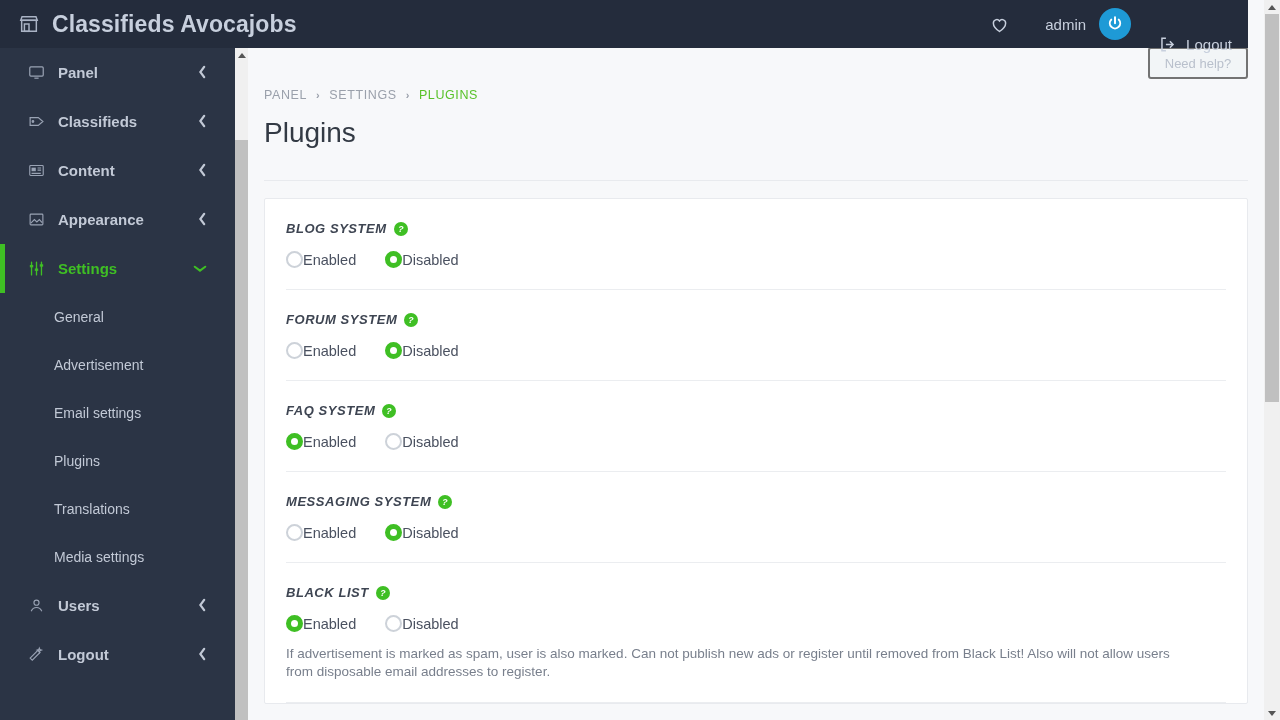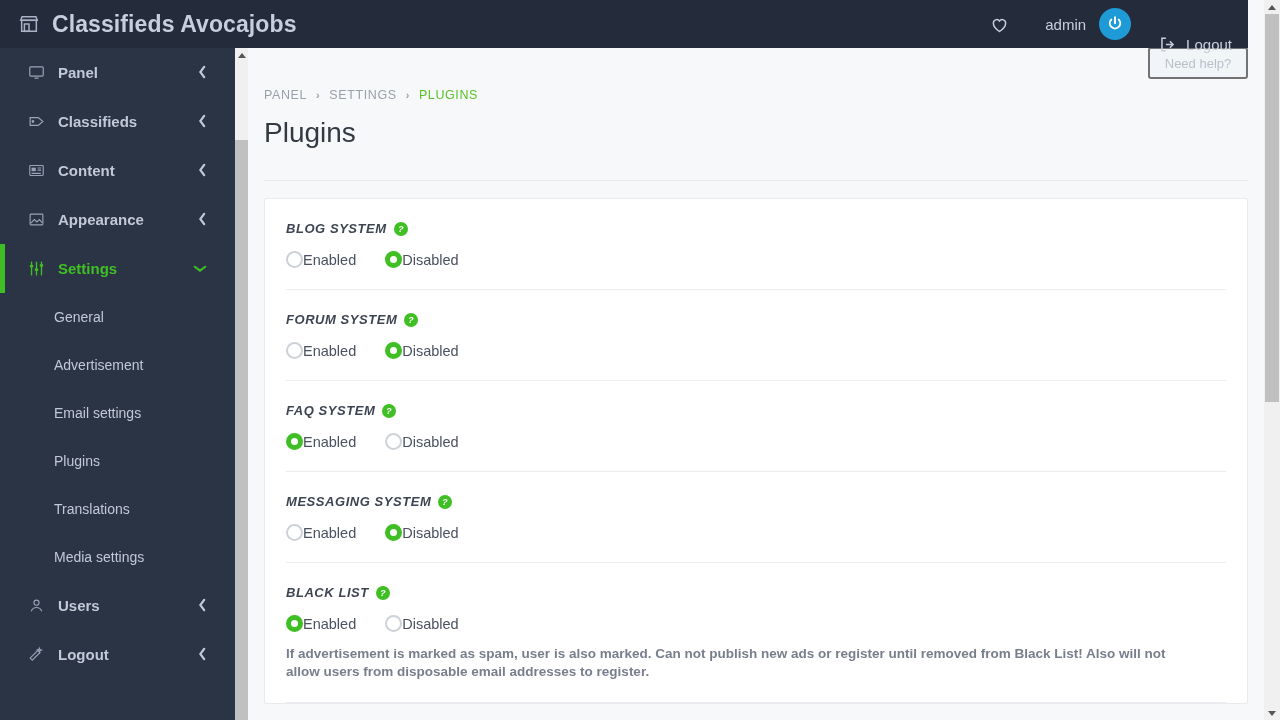--- a/index.html
+++ b/index.html
@@ -121,21 +121,21 @@
     width: 17px; height: 17px; border-radius: 50%;
     border: 2px solid #cdd2d9; background: #fff;
     display: flex; align-items: center; justify-content: center;
     flex: none;
   }
   .rdot.on { border-color: #3fbf24; background: #3fbf24; }
   .rdot.on:after { content: ""; width: 7px; height: 7px; border-radius: 50%; background: #fff; }
   .rlabel { font-size: 14.5px; color: #4a5160; }
   .pdesc {
     margin-top: 13px; font-size: 13.5px; color: #787f8c;
-    line-height: 18px; max-width: 900px; font-weight: bold;
+    line-height: 18px; max-width: 900px;
   }
   .psep { height: 1px; background: #ebedf0; margin: 21px 21px 0 21px; }
 
   
   #mn-scroll { position: absolute; left: 1264px; top: 0; width: 16px; height: 720px; background: #f0f0f0; }
   #mn-thumb { position: absolute; left: 1px; top: 14px; width: 14px; height: 388px; background: #c0c0c0; }
   .mn-arrow { position: absolute; left: 0; width: 16px; height: 14px; display: flex; align-items: center; justify-content: center; }
 </style>
 </head>
 <body>

